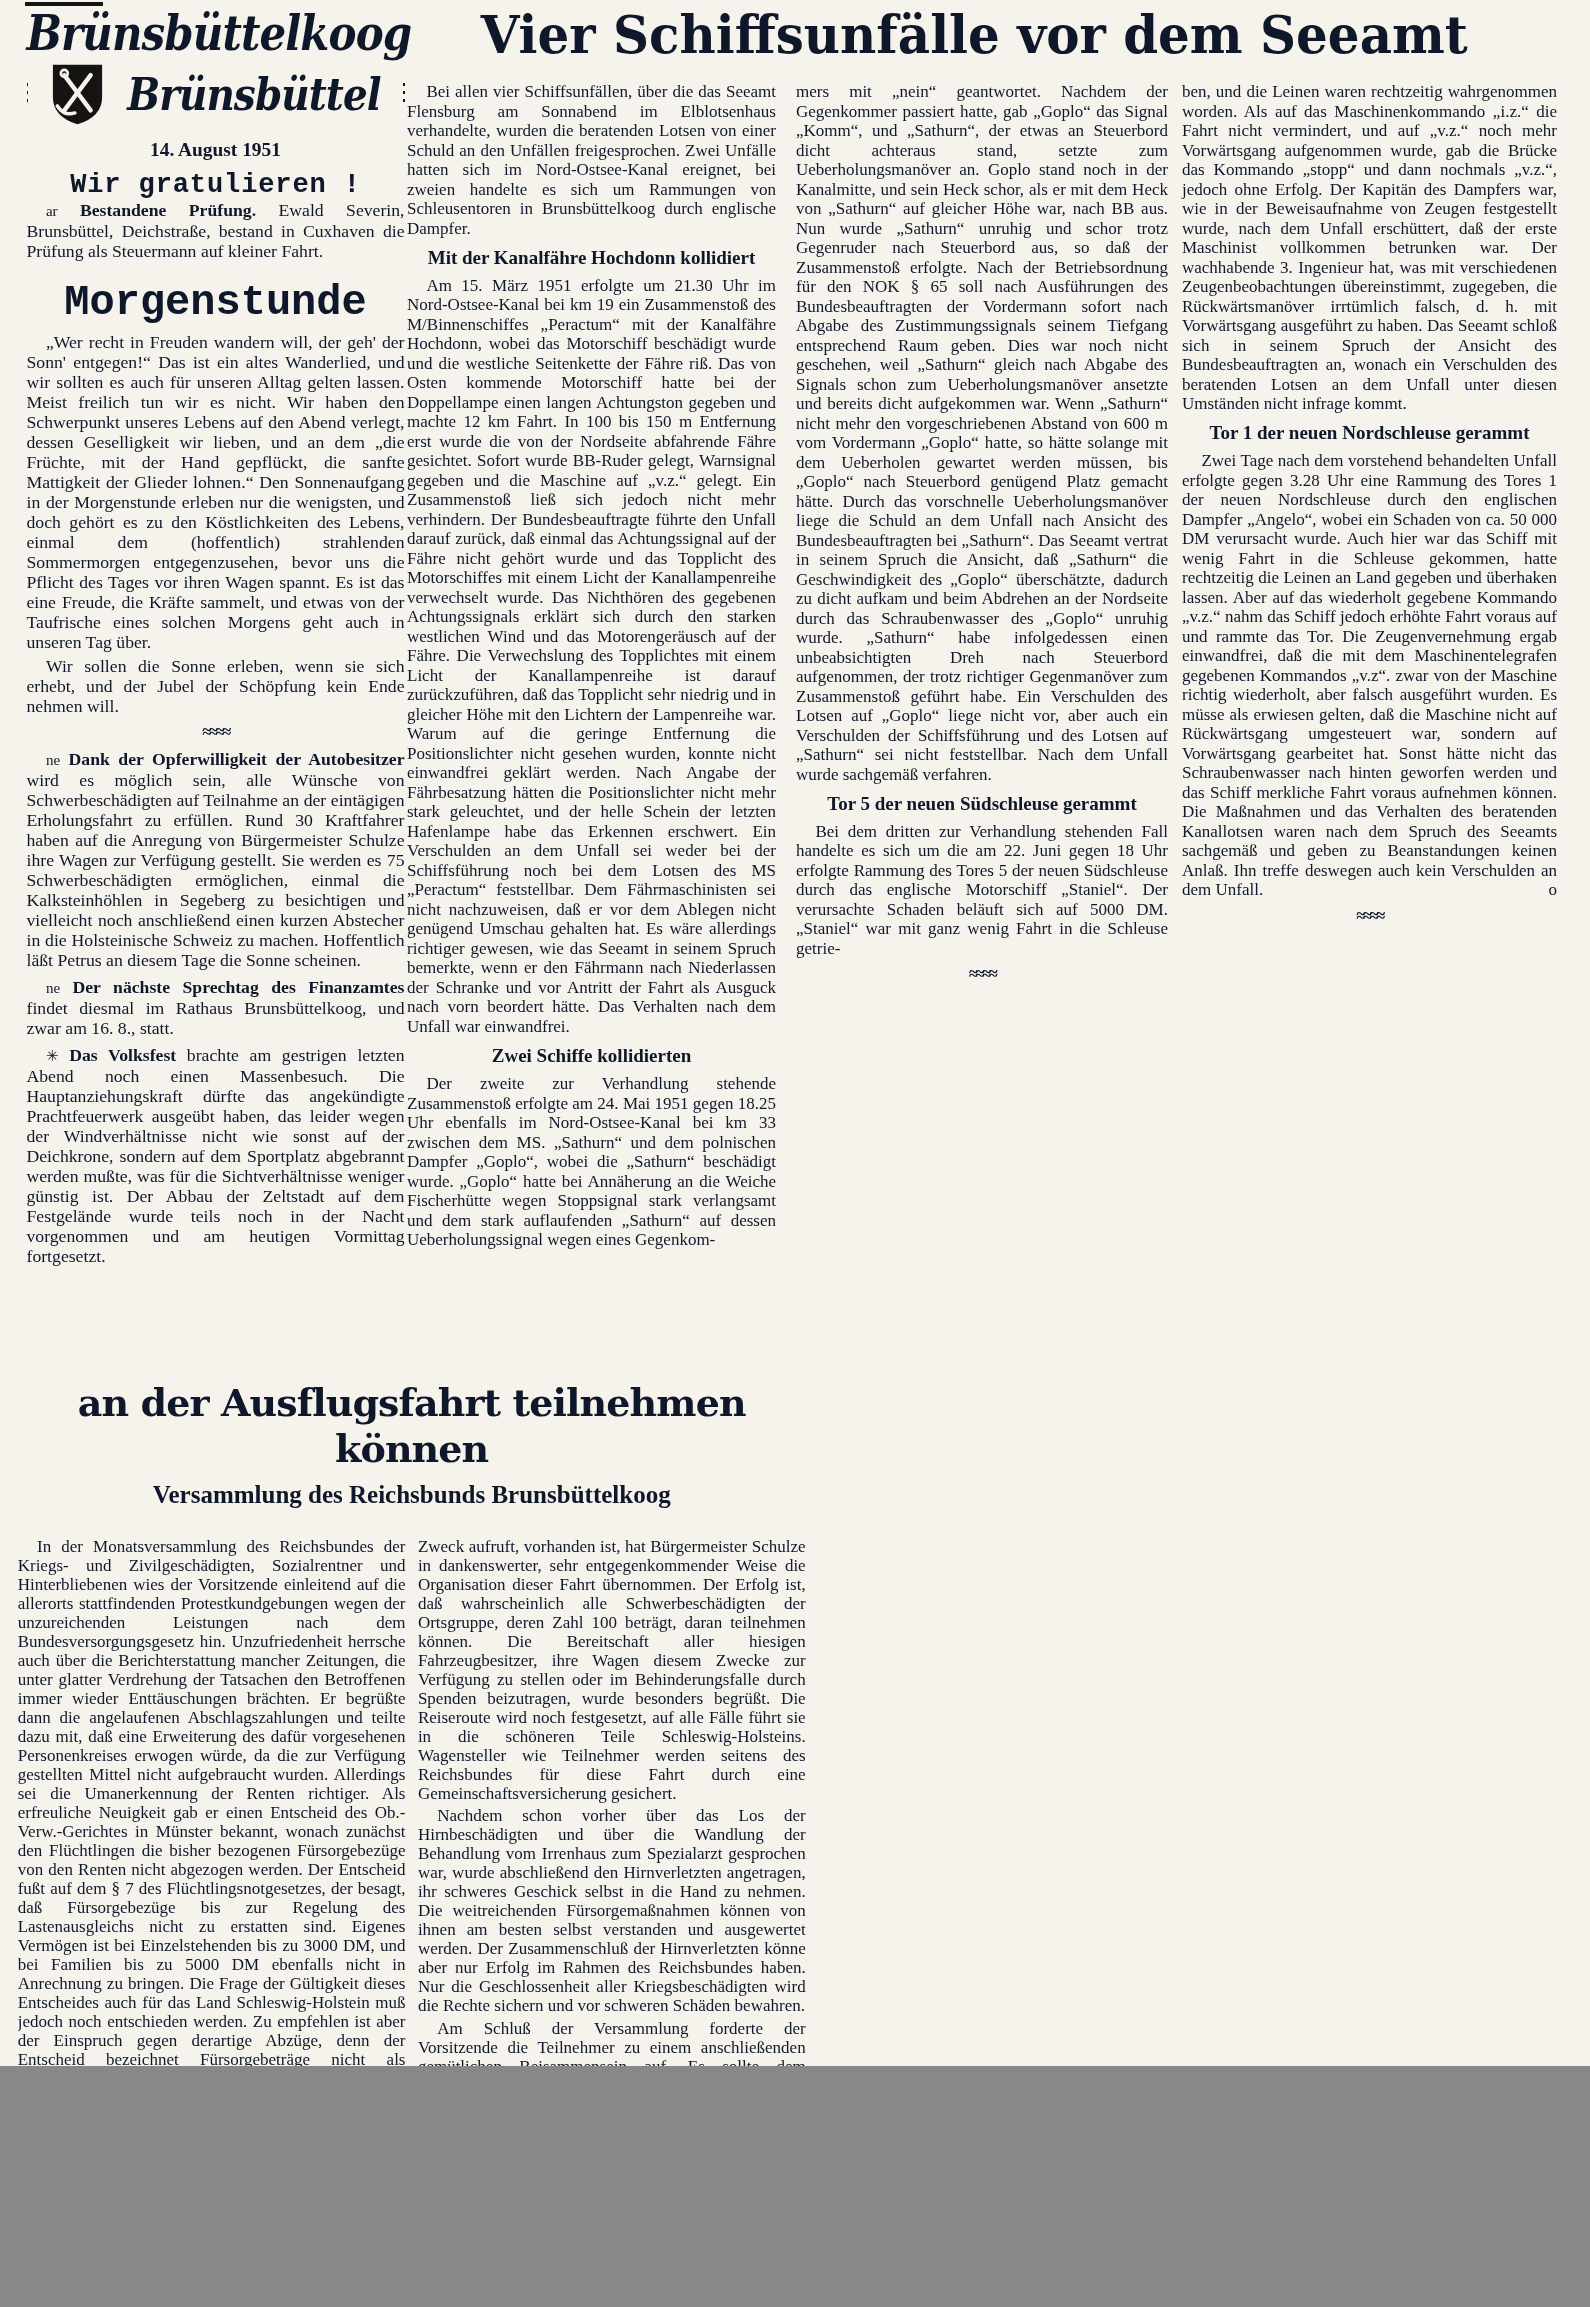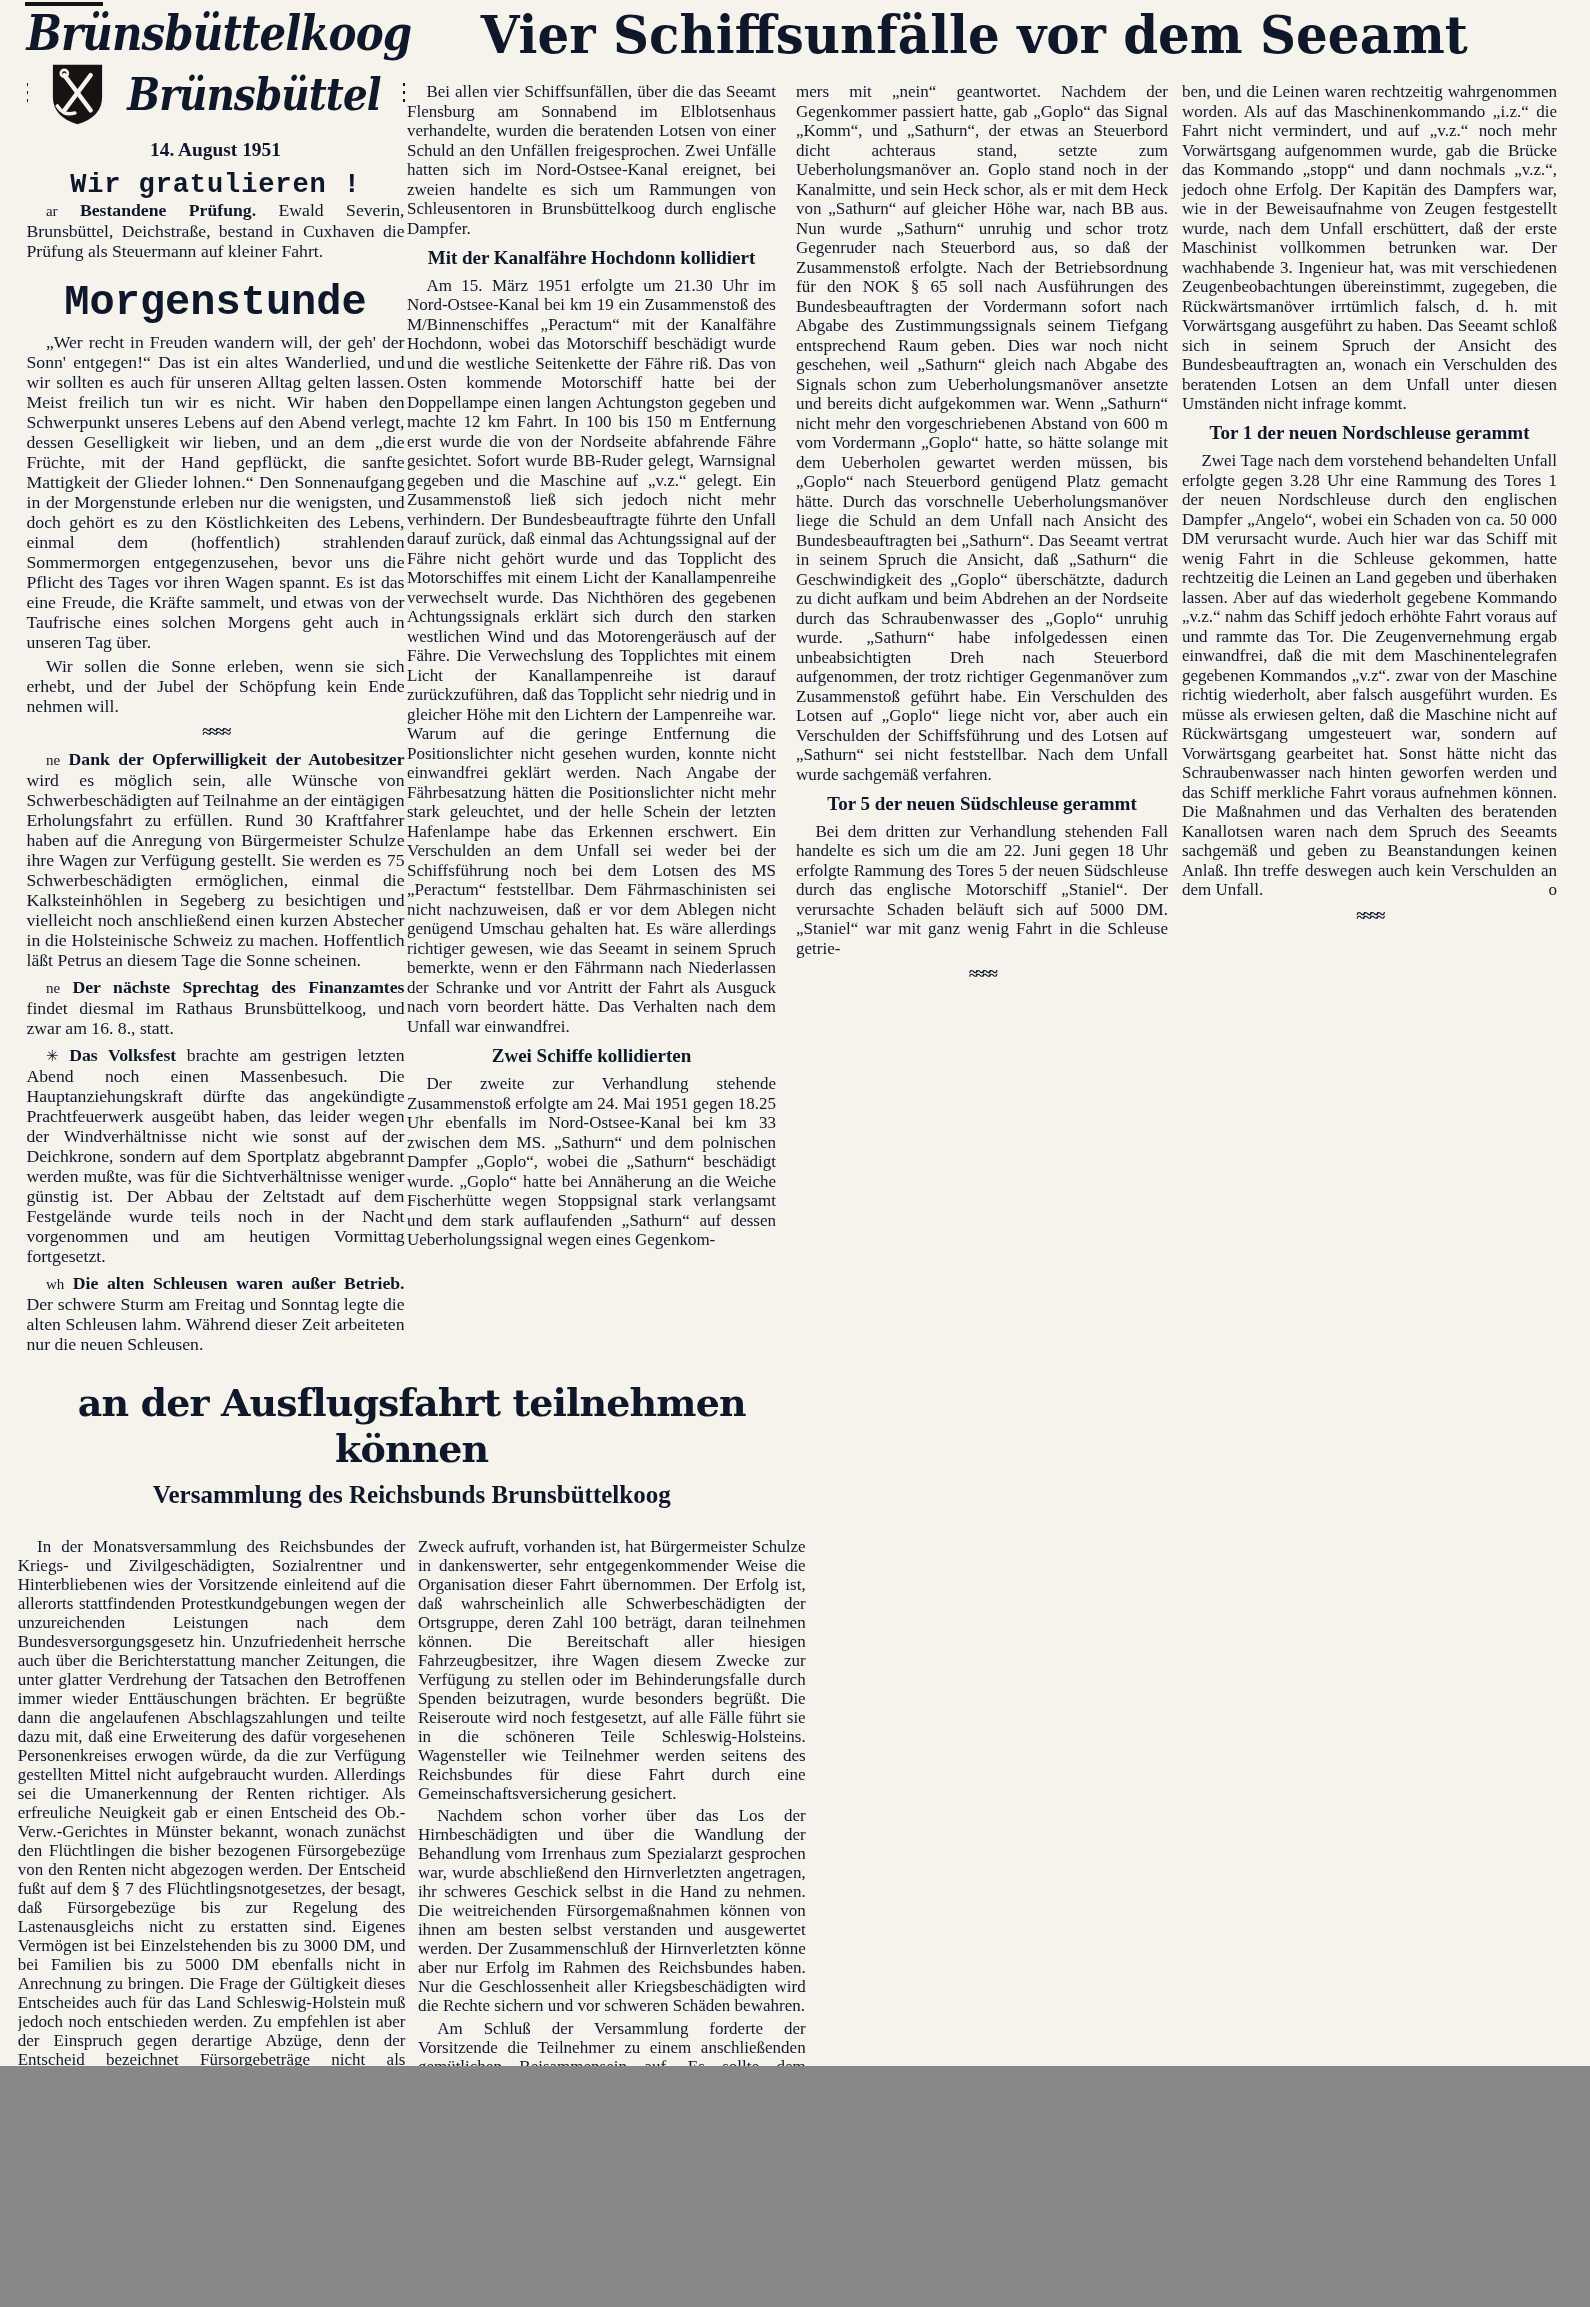--- a/index.html
+++ b/index.html
@@ -114,25 +114,20 @@
     <div class="body-t note">
       <p class="ind"><span class="sig">ne</span>
         <span class="lead">Der nächste Sprechtag des Finanzamtes</span>
         <span>findet diesmal im Rathaus Brunsbüttelkoog, und zwar am 16. 8., statt.</span></p>
     </div>
     <div class="body-t note">
       <p class="ind"><span class="sig">✳</span>
         <span class="lead">Das Volksfest</span>
         <span>brachte am gestrigen letzten Abend noch einen Massenbesuch. Die Hauptanziehungskraft dürfte das angekündigte Prachtfeuerwerk ausgeübt haben, das leider wegen der Windverhältnisse nicht wie sonst auf der Deichkrone, sondern auf dem Sportplatz abgebrannt werden mußte, was für die Sichtverhältnisse weniger günstig ist. Der Abbau der Zeltstadt auf dem Festgelände wurde teils noch in der Nacht vorgenommen und am heutigen Vormittag fortgesetzt.</span></p>
     </div>
-    <div class="body-t note">
-      <p class="ind"><span class="sig">wh</span>
-        <span class="lead">Die alten Schleusen waren außer Betrieb.</span>
-        <span>Der schwere Sturm am Freitag und Sonntag legte die alten Schleusen lahm. Während dieser Zeit arbeiteten nur die neuen Schleusen.</span></p>
-    </div>
   </div>
 
   <div id="main-headline" class="abs">Vier Schiffsunfälle vor dem Seeamt</div>
 
   <div id="col-a" class="abs news-col">
     <p class="ind">Bei allen vier Schiffsunfällen, über die das Seeamt Flensburg am Sonnabend im Elblotsenhaus verhandelte, wurden die beratenden Lotsen von einer Schuld an den Unfällen freigesprochen. Zwei Unfälle hatten sich im Nord-Ostsee-Kanal ereignet, bei zweien handelte es sich um Rammungen von Schleusentoren in Brunsbüttelkoog durch englische Dampfer.</p>
     <div class="sub-head">Mit der Kanalfähre Hochdonn kollidiert</div>
     <p class="ind">Am 15. März 1951 erfolgte um 21.30 Uhr im Nord-Ostsee-Kanal bei km 19 ein Zusammenstoß des M/Binnenschiffes „Peractum“ mit der Kanalfähre Hochdonn, wobei das Motorschiff beschädigt wurde und die westliche Seitenkette der Fähre riß. Das von Osten kommende Motorschiff hatte bei der Doppellampe einen langen Achtungston gegeben und machte 12 km Fahrt. In 100 bis 150 m Entfernung erst wurde die von der Nordseite abfahrende Fähre gesichtet. Sofort wurde BB-Ruder gelegt, Warnsignal gegeben und die Maschine auf „v.z.“ gelegt. Ein Zusammenstoß ließ sich jedoch nicht mehr verhindern. Der Bundesbeauftragte führte den Unfall darauf zurück, daß einmal das Achtungssignal auf der Fähre nicht gehört wurde und das Topplicht des Motorschiffes mit einem Licht der Kanallampenreihe verwechselt wurde. Das Nichthören des gegebenen Achtungssignals erklärt sich durch den starken westlichen Wind und das Motorengeräusch auf der Fähre. Die Verwechslung des Topplichtes mit einem Licht der Kanallampenreihe ist darauf zurückzuführen, daß das Topplicht sehr niedrig und in gleicher Höhe mit den Lichtern der Lampenreihe war. Warum auf die geringe Entfernung die Positionslichter nicht gesehen wurden, konnte nicht einwandfrei geklärt werden. Nach Angabe der Fährbesatzung hätten die Positionslichter nicht mehr stark geleuchtet, und der helle Schein der letzten Hafenlampe habe das Erkennen erschwert. Ein Verschulden an dem Unfall sei weder bei der Schiffsführung noch bei dem Lotsen des MS „Peractum“ feststellbar. Dem Fährmaschinisten sei nicht nachzuweisen, daß er vor dem Ablegen nicht genügend Umschau gehalten hat. Es wäre allerdings richtiger gewesen, wie das Seeamt in seinem Spruch bemerkte, wenn er den Fährmann nach Niederlassen der Schranke und vor Antritt der Fahrt als Ausguck nach vorn beordert hätte. Das Verhalten nach dem Unfall war einwandfrei.</p>
     <div class="sub-head">Zwei Schiffe kollidierten</div>
     <p class="ind">Der zweite zur Verhandlung stehende Zusammenstoß erfolgte am 24. Mai 1951 gegen 18.25 Uhr ebenfalls im Nord-Ostsee-Kanal bei km 33 zwischen dem MS. „Sathurn“ und dem polnischen Dampfer „Goplo“, wobei die „Sathurn“ beschädigt wurde. „Goplo“ hatte bei Annäherung an die Weiche Fischerhütte wegen Stoppsignal stark verlangsamt und dem stark auflaufenden „Sathurn“ auf dessen Ueberholungssignal wegen eines Gegenkom-</p>

